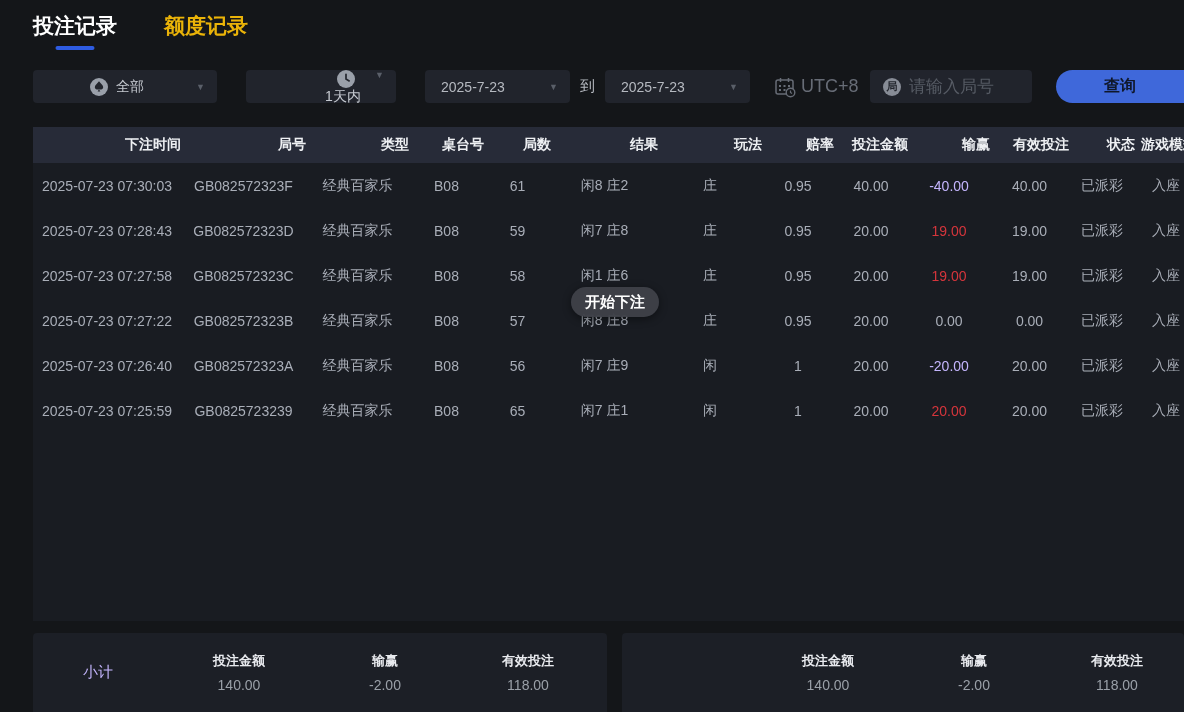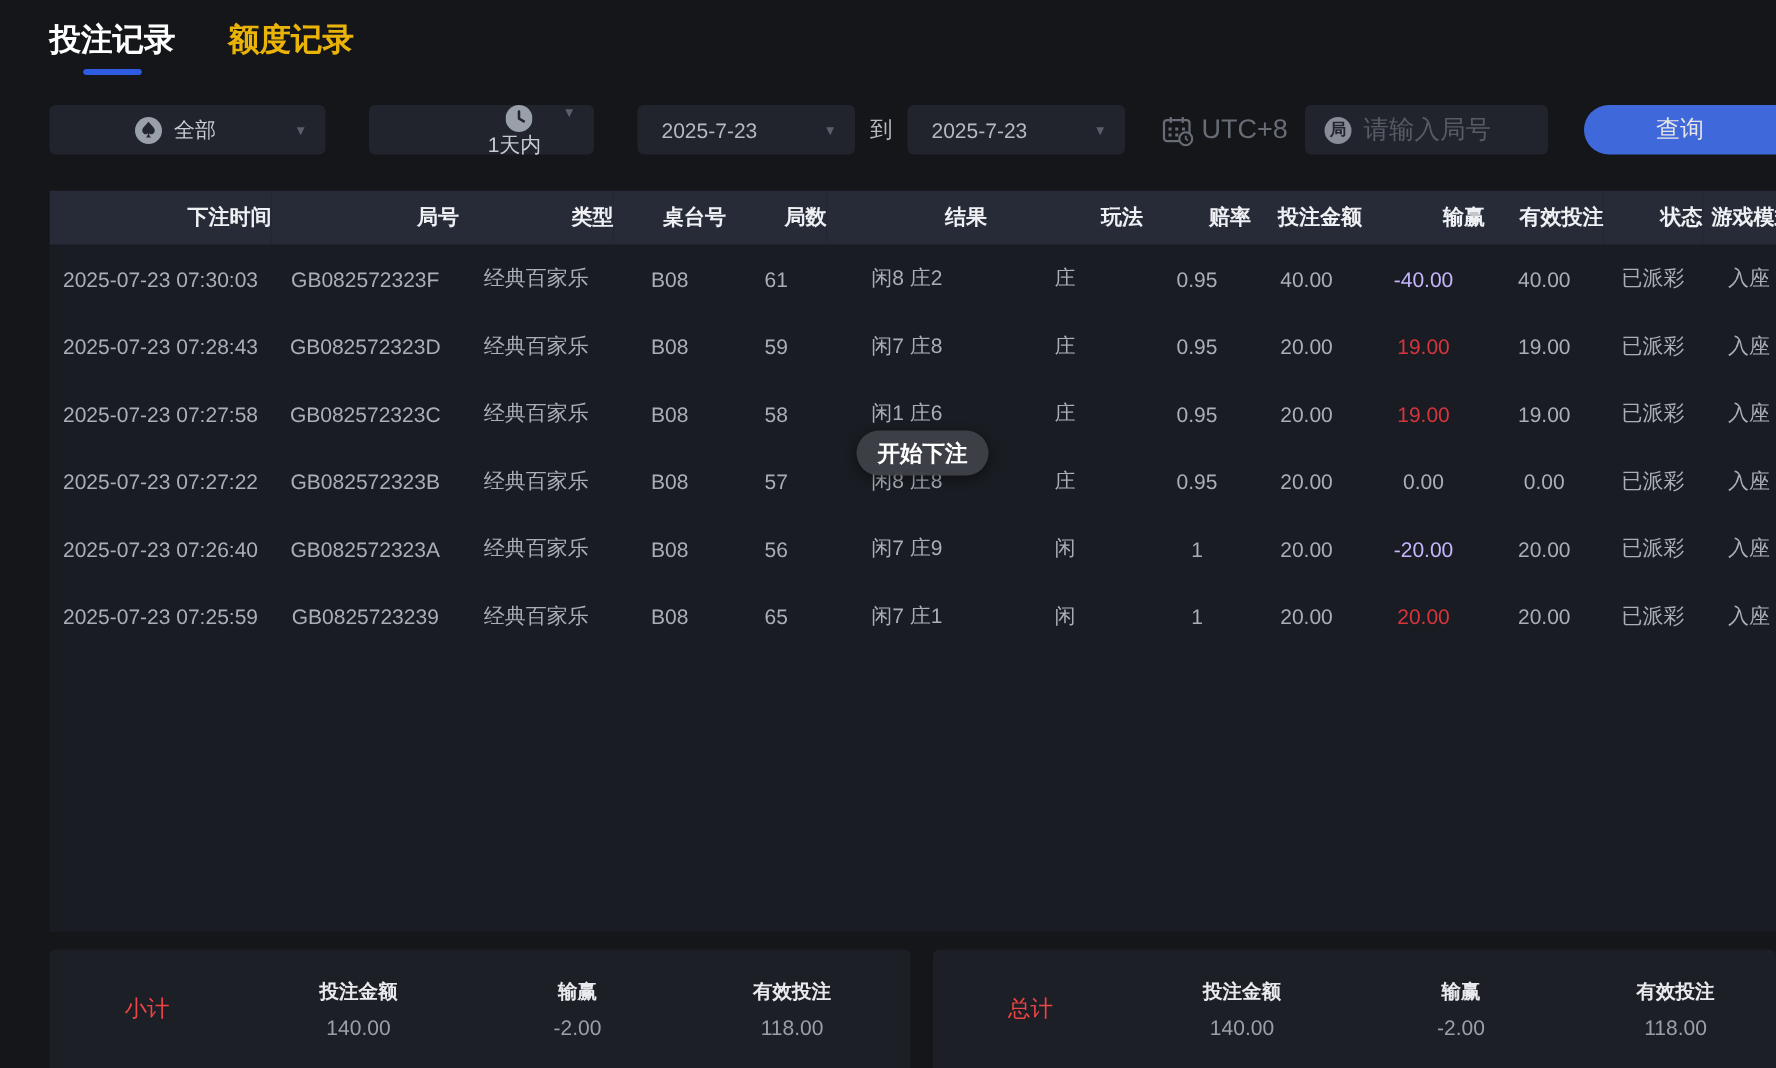--- a/index.html
+++ b/index.html
@@ -4,21 +4,21 @@
 <style>
   * { margin:0; padding:0; box-sizing:border-box; }
   html,body { width:1184px; height:712px; }
   body {
     position:relative; overflow:hidden;
     background:#141619;
     font-family:"Liberation Sans","DejaVu Sans",sans-serif;
     color:#a9aeb8;
   }
   
-  .tabbar { position:absolute; left:33px; top:12px; display:flex; gap:35px; }
+  .tabbar { position:absolute; left:33px; top:12px; display:flex; gap:47px; }
   .tab { font-size:21px; cursor:pointer; position:relative; padding-bottom:10px; }
   .tab.active { color:#ffffff; font-weight:bold; }
   .tab.inactive { color:#eab308; font-weight:bold; }
   .tab-underline { position:absolute; left:50%; transform:translateX(-50%);
     bottom:0; width:39px; height:4px; border-radius:2px; background:#2e5ce2; }
   
   .fctrl { position:absolute; top:70px; height:33px; background:#21242c;
     border-radius:4px; display:flex; align-items:center; font-size:14px;
     color:#c6cad1; cursor:pointer;padding-left:44px; }
   .fctrl .chev { position:absolute; right:12px; font-size:9px; color:#5a5f69; }
@@ -37,22 +37,22 @@
   .tz { position:absolute; left:773px; top:70px; height:33px; display:flex;
     align-items:center; color:#676c76; font-size:18px; }
   .tz svg { margin-right:4px; }
   .searchbox { position:absolute; left:870px; top:70px; width:162px; height:33px;
     background:#21242c; border-radius:4px; display:flex; align-items:center; }
   .searchbox input { background:transparent; border:none; outline:none;
     color:#c6cad1; font-size:17px; width:110px;
     font-family:"Liberation Sans","DejaVu Sans",sans-serif; }
   .searchbox input::placeholder { color:#565b64; }
   .query-btn { position:absolute; left:1056px; top:70px; width:128px; height:33px;
-    background:#3f68da; border:none; border-radius:17px 0 0 17px; color:#e5e5e5;
-    font-size:16px; font-weight:normal; cursor:pointer;
+    background:#3f68da; border:none; border-radius:17px 0 0 17px; color:#0f172a;
+    font-size:16px; font-weight:bold; cursor:pointer;
     font-family:"Liberation Sans","DejaVu Sans",sans-serif; }
   
   .table-wrap { position:absolute; left:33px; top:127px; width:1151px; height:494px;
     background:#191c22; overflow:hidden; }
   table { border-collapse:collapse; table-layout:fixed; width:1164px; }
   th { height:36px; background:#272b38; color:#eef0f3; font-size:14px;
     font-weight:600; text-align:right; white-space:nowrap; }
   td { height:45px; font-size:14px; color:#a9aeb8; text-align:center;
     white-space:nowrap; overflow:hidden; }
   td.green, .green { color:#c4b5fd; }
@@ -63,21 +63,21 @@
     background:rgba(62,65,72,0.96); border-radius:16px; display:flex;
     align-items:center; color:#ffffff; font-size:15px; font-weight:bold;
     box-shadow:0 2px 8px rgba(0,0,0,0.45); z-index:5; }
   
   .sumcard { position:absolute; top:633px; height:90px; background:#1c1f26;
     border-radius:4px; }
   #card-subtotal { left:33px; width:574px; }
   #card-total { left:622px; width:562px; }
   .s-label { position:absolute; left:15px; top:0; width:100px; height:79px;
     display:flex; align-items:center; justify-content:center; font-size:15px;
-    color:#ef4444; }
+    color:#c4b5fd; }
   .s-group { position:absolute; top:0; width:120px; height:79px; display:flex;
     flex-direction:column; align-items:center; justify-content:center; gap:7px; }
   .s-group .g-label { font-size:13px; font-weight:bold; color:#e8eaee; }
   .s-group .g-value { font-size:14px; color:#9aa0a8; }
   .g1 { left:146px; } .g2 { left:292px; } .g3 { left:435px; }
 </style>
 </head>
 <body>
 
 <div class="tabbar">
@@ -290,21 +290,20 @@
     <span class="g-label">输赢</span>
     <span class="g-value green">-2.00</span>
   </div>
   <div class="s-group g3">
     <span class="g-label">有效投注</span>
     <span class="g-value neutral">118.00</span>
   </div>
 </div>
 
 <div class="sumcard" id="card-total">
-  <div class="s-label">总计</div>
   <div class="s-group g1">
     <span class="g-label">投注金额</span>
     <span class="g-value neutral">140.00</span>
   </div>
   <div class="s-group g2">
     <span class="g-label">输赢</span>
     <span class="g-value green">-2.00</span>
   </div>
   <div class="s-group g3">
     <span class="g-label">有效投注</span>

